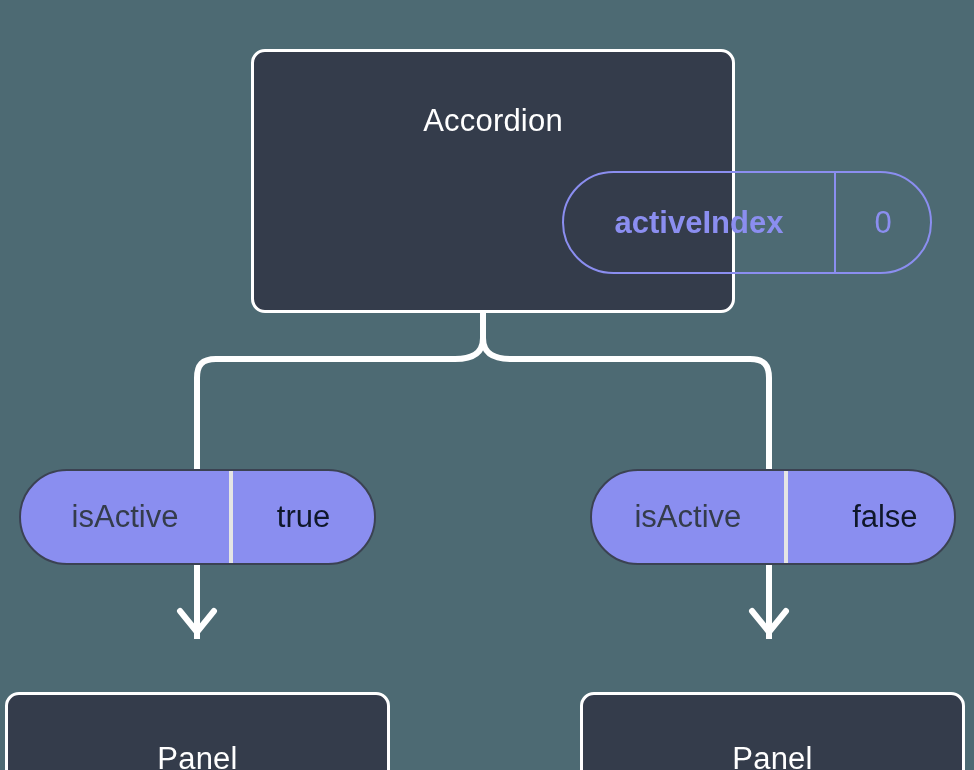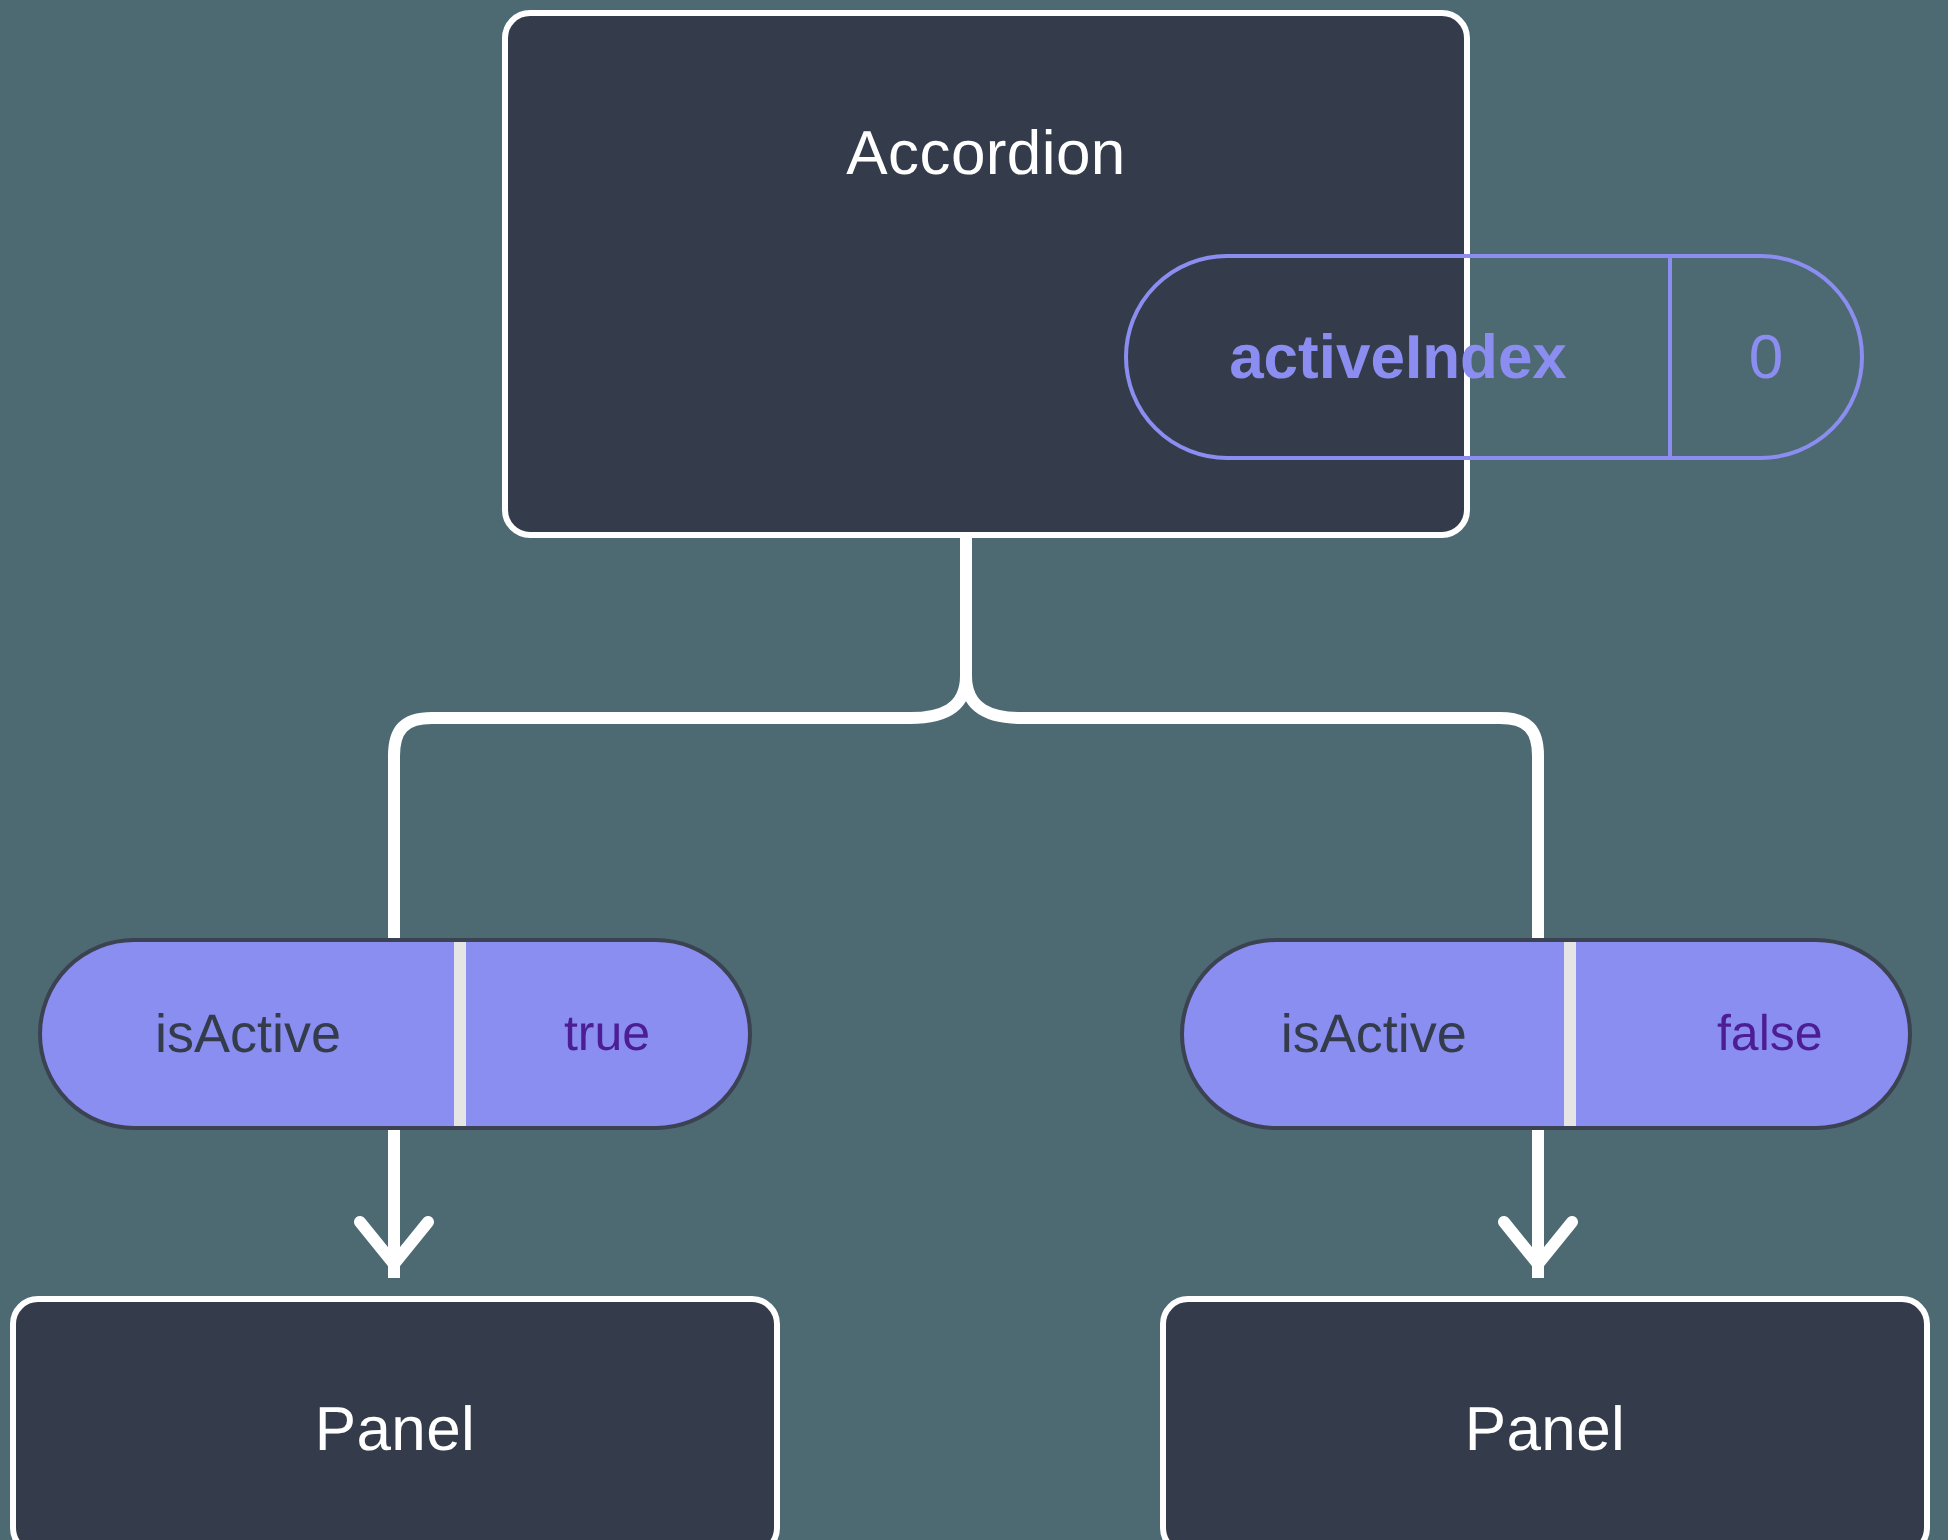--- a/index.html
+++ b/index.html
@@ -27,20 +27,21 @@
     pointer-events: none;
   }
 
   
   .node-box {
     position: absolute;
     background: #343c4b;
     border: 3px solid #ffffff;
     border-radius: 14px;
     box-sizing: border-box;
+    margin-top: 44px;
   }
   #accordion-node {
     left: 251px;
     top: 5px;
     width: 484px;
     height: 264px;
   }
   .node-title {
     position: absolute;
     left: 0;
@@ -97,26 +98,26 @@
   #activeindex-pill .pill-key { width: 272px; }
   #activeindex-pill .pill-val { width: 94px; }
 
   
   .pill-filled {
     border: 2px solid #3b4252;
     background: #8a8ef0;
   }
   .pill-filled .pill-key {
     color: #343c4b;
-    font-size: 27px;
-    border-right: 6px solid #e5e5e5;
+    font-size: 31px;
+    border-right: 4px solid #e5e5e5;
   }
   .pill-filled .pill-val {
-    color: #4c1d95;
-    font-size: 25px;
+    color: #0f172a;
+    font-size: 31px;
   }
   #isactive-pill-left {
     left: 19px;
     top: 469px;
     width: 357px;
     height: 96px;
   }
   #isactive-pill-left .pill-key { width: 212px; }
   #isactive-pill-left .pill-val { width: 141px; }
 

